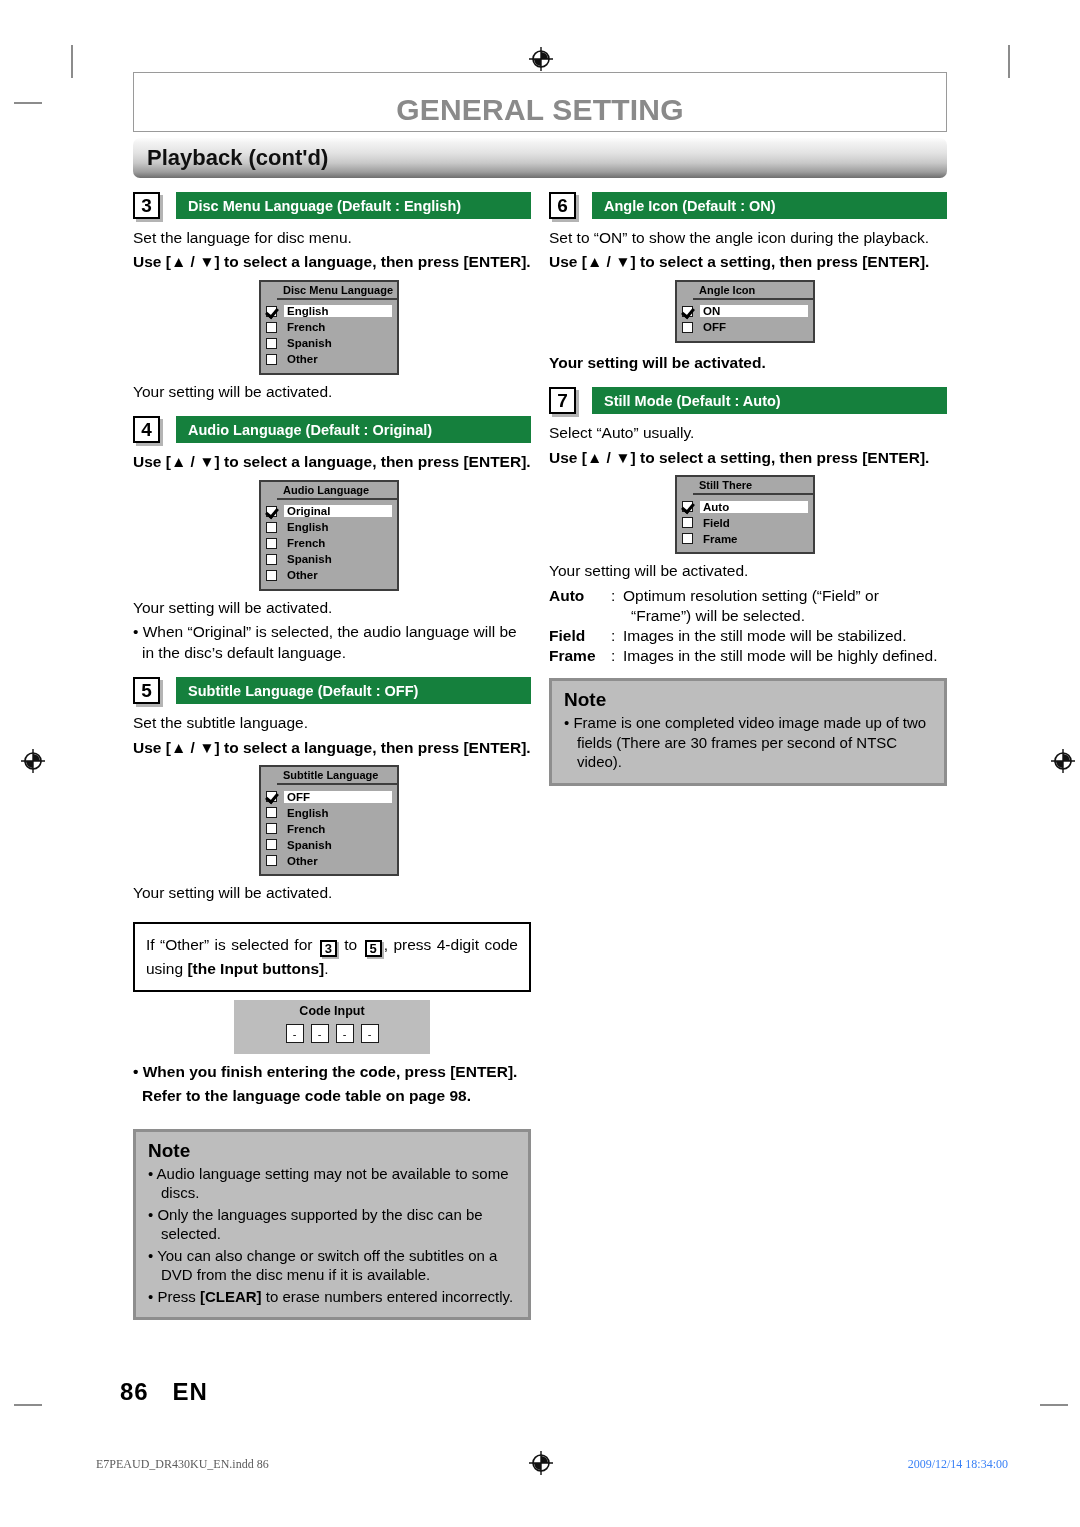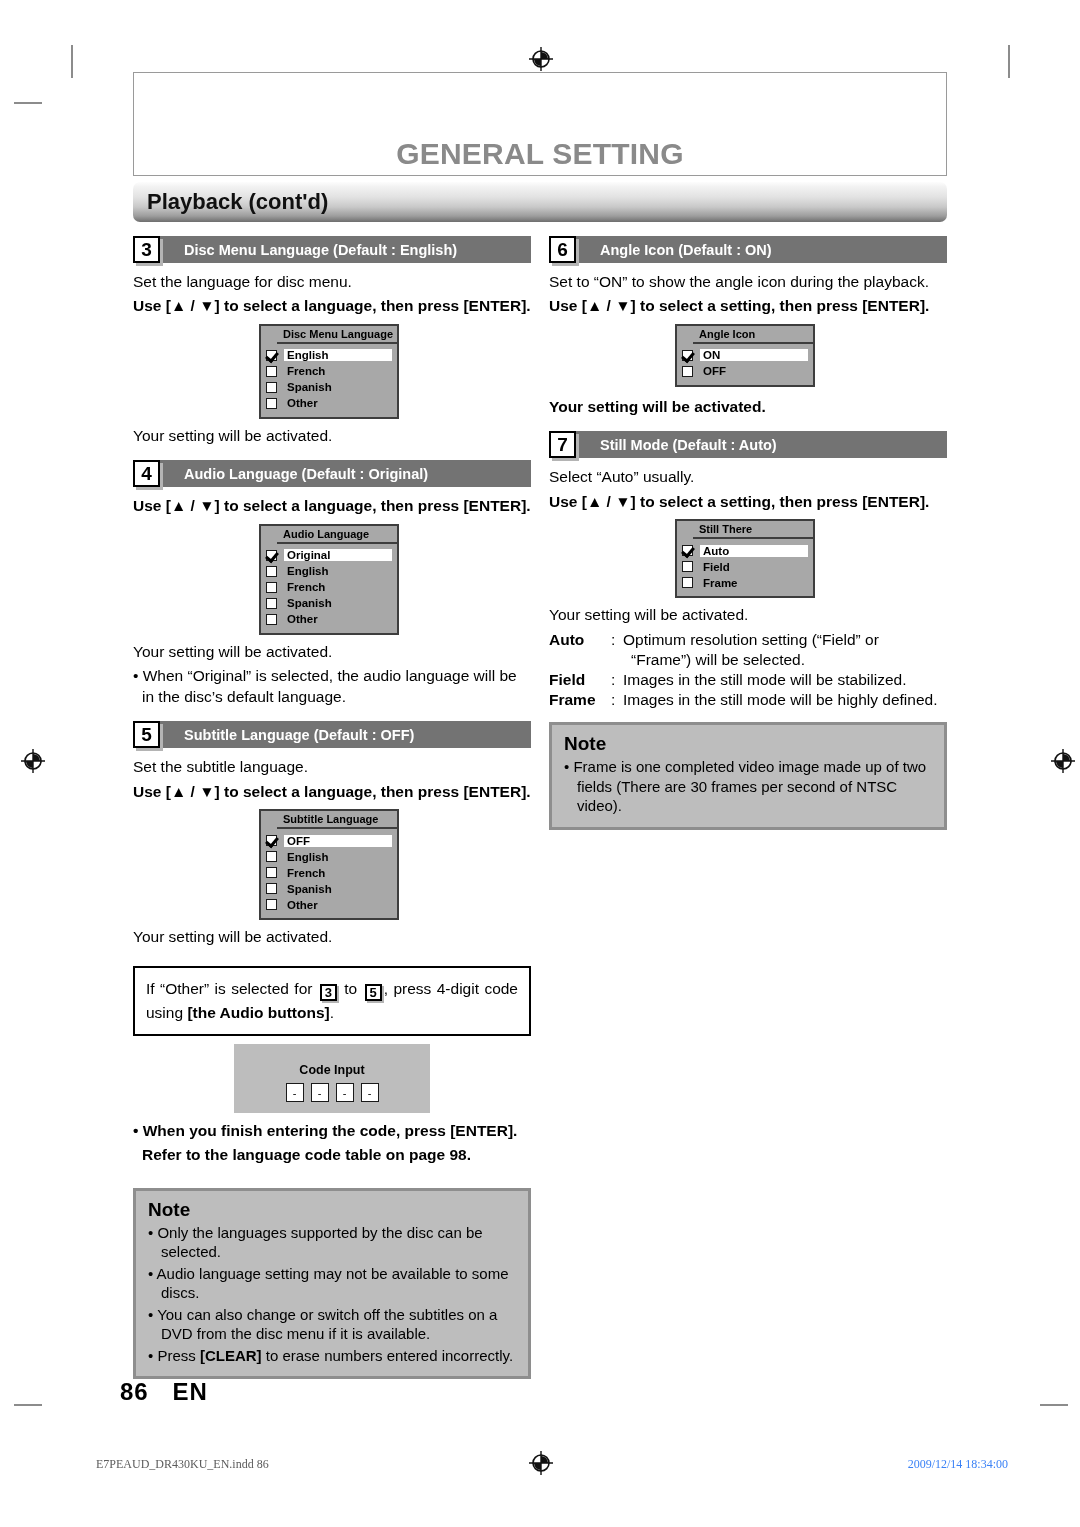--- a/index.html
+++ b/index.html
@@ -32,21 +32,21 @@
   .page {
     position: absolute;
     left: 133px;
     top: 72px;
     width: 814px;
   }
 
   
   .header-box {
     border: 1px solid #9a9a9a;
-    height: 104px;
+    height: 60px;
     box-sizing: border-box;
     display: flex;
     align-items: flex-end;
     justify-content: center;
     padding-bottom: 4px;
   }
   .header-title {
     font-size: 30px;
     font-weight: bold;
     color: #8a8a8a;
@@ -98,28 +98,28 @@
     display: flex;
     align-items: center;
     justify-content: center;
     box-sizing: border-box;
     flex: 0 0 auto;
     position: relative;
     z-index: 2;
   }
   .step-title {
     flex: 1;
-    background: #737373;
+    background: #15803d;
     color: #fff;
     font-size: 14.5px;
     font-weight: bold;
     display: flex;
     align-items: center;
-    padding-left: 24px;
-    margin-left: 0;
+    padding-left: 12px;
+    margin-left: 16px;
     height: 27px;
     box-sizing: border-box;
   }
 
   .body-text {
     font-size: 15.5px;
     line-height: 1.32;
     margin: 3px 0 4px 0;
   }
   .body-text.bold { font-weight: bold; }
@@ -176,21 +176,21 @@
     background: #ffffff;
   }
 
   
   .osd-code {
     background: #bdbdbd;
     border: none;
     width: 196px;
     box-sizing: border-box;
     margin: 8px auto 8px auto;
-    padding: 19px 0 11px 0;
+    padding: 4px 0 11px 0;
     text-align: center;
   }
   .osd-code-title {
     font-size: 12.5px;
     font-weight: bold;
     margin-bottom: 6px;
   }
   .code-cells { display: flex; justify-content: center; gap: 7px; }
   .code-cell {
     width: 18px; height: 19px;
@@ -443,40 +443,40 @@
         </div>
       </div>
 
       <div class="body-text">Your setting will be activated.</div>
 
       <div class="callout">
         <span>If “Other” is selected for</span>
         <span class="inline-num">3</span>
         <span>to</span>
         <span class="inline-num">5</span><span>, press 4-digit code using</span>
-        <b>[the Audio buttons]</b><span>.</span>
+        <b>[the Input buttons]</b><span>.</span>
       </div>
 
       <div class="osd-code">
         <div class="osd-code-title">Code Input</div>
         <div class="code-cells">
           <div class="code-cell">-</div>
           <div class="code-cell">-</div>
           <div class="code-cell">-</div>
           <div class="code-cell">-</div>
         </div>
       </div>
 
       <div class="body-text bold" style="padding-left:9px; text-indent:-9px;">• When you finish entering the code, press [ENTER].</div>
       <div class="body-text bold" style="padding-left:9px;">Refer to the language code table on page 98.</div>
 
       <div class="note" style="margin-top:22px;">
         <div class="note-title">Note</div>
+        <div class="note-item">• Audio language setting may not be available to some discs.</div>
         <div class="note-item">• Only the languages supported by the disc can be selected.</div>
-        <div class="note-item">• Audio language setting may not be available to some discs.</div>
         <div class="note-item">• You can also change or switch off the subtitles on a DVD from the disc menu if it is available.</div>
         <div class="note-item">• Press <b>[CLEAR]</b> to erase numbers entered incorrectly.</div>
       </div>
 
     </div>
 
     <div class="col col-right">
 
       <div class="step-head">
         <div class="step-num">6</div>

